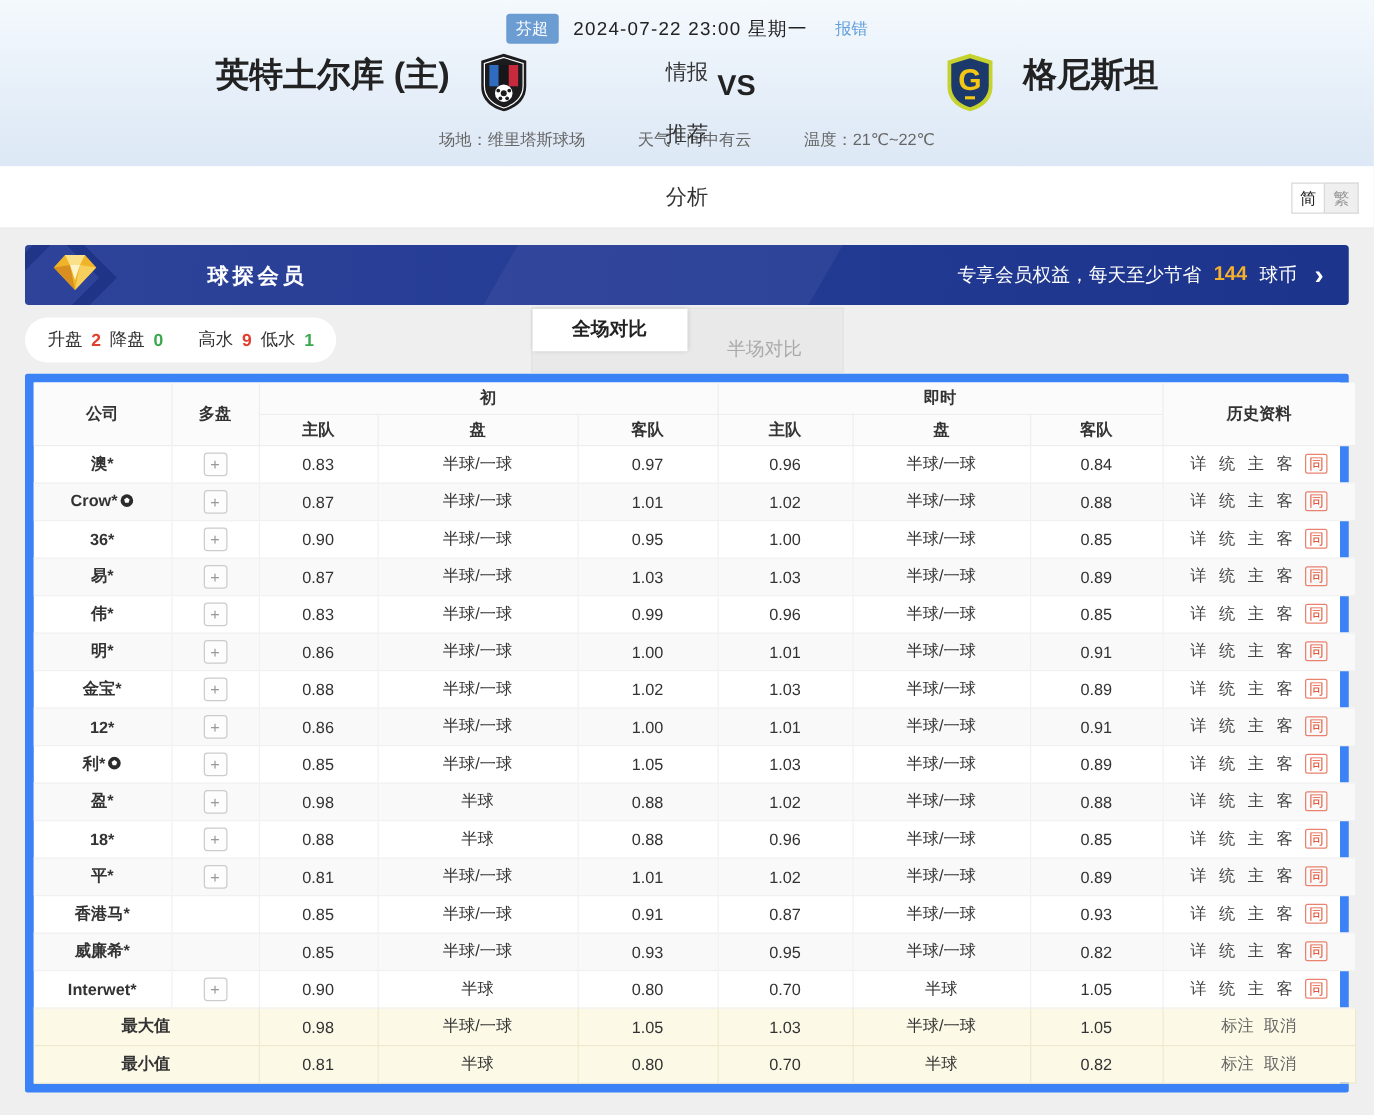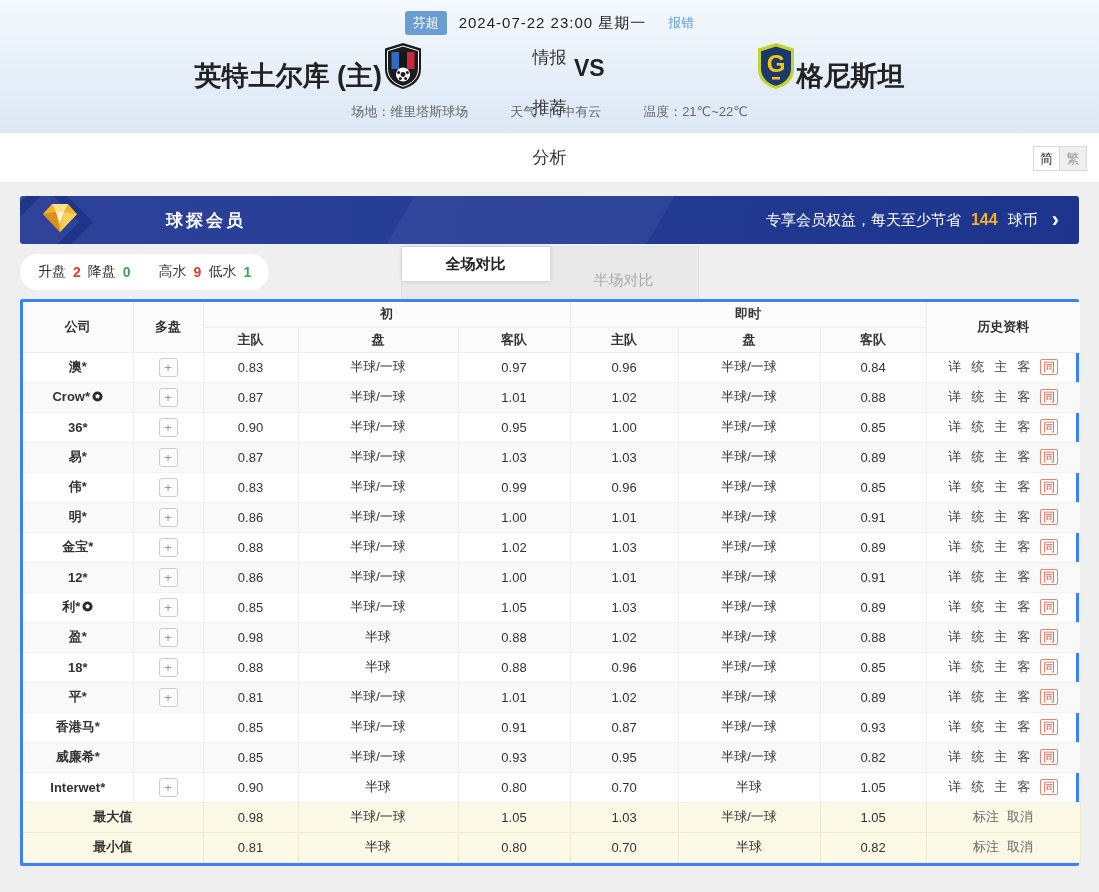--- a/index.html
+++ b/index.html
@@ -6,21 +6,21 @@
   html,body { width:1099px; height:892px; overflow:hidden;
     font-family:"Liberation Sans","DejaVu Sans",sans-serif; background:#efefef; }
 
   
   .header { height:133px; background:linear-gradient(180deg,#f4f9fd 0%,#e6eff9 55%,#dce8f5 100%); }
   .top-row { padding-top:11px; display:flex; justify-content:center; align-items:center; gap:12px; }
   .league-badge { background:#6b9cd2; color:#fff; font-size:13px; padding:3px 8px; border-radius:3px; }
   .match-date { color:#222; font-size:15px; letter-spacing:1px; }
   .report-link { color:#62a0dc; font-size:13px; margin-left:10px; cursor:pointer; }
   .team-row { display:flex; justify-content:center; align-items:center; margin-top:9px; height:48px; }
-  .team-group { display:flex; align-items:flex-end; gap:0; }
+  .team-group { display:flex; align-items:flex-start; gap:22px; }
   .team-name { font-size:27px; font-weight:bold; color:#222; }
   .vs { font-size:23px; font-weight:bold; color:#222; margin:0 150px; }
   .info-row { margin-top:11px; display:flex; justify-content:center; gap:42px; font-size:13px; color:#666; }
 
   
   .nav { background:#fff; height:50px; border-bottom:1px solid #e7e7e7; position:relative;
     display:flex; align-items:center; justify-content:center; }
   .tab { width:102px; text-align:center; font-size:17px; color:#333; cursor:pointer;
     height:50px; line-height:50px; position:relative; }
   .tab.active { color:#2a8ce8; }
@@ -48,27 +48,27 @@
 
   
   .filter-row { margin:10px 20px 9px; height:36px; position:relative; display:flex; align-items:center; }
   .stats-pill { background:#fff; border-radius:18px; height:36px; padding:0 18px;
     display:flex; align-items:center; gap:7px; font-size:14px; color:#333; }
   .stat-gap { width:14px; }
   .num-red { color:#e2402f; font-weight:bold; }
   .num-green { color:#39a84f; font-weight:bold; }
   .toggle { position:absolute; left:50%; transform:translateX(-50%); display:flex;
     background:#e9e9e9; border:1px solid #e2e2e2; }
-  .toggle-btn { width:148px; height:34px; line-height:34px; text-align:center;
+  .toggle-btn { width:124px; height:34px; line-height:34px; text-align:center;
     font-size:15px; cursor:pointer; }
   .toggle-btn.on  { background:#fff; color:#222; font-weight:bold; box-shadow:0 0 4px rgba(0,0,0,.18); }
   .toggle-btn.off { color:#aaa;margin-top:16px; }
 
   
-  .table-wrap { margin:0 20px; background:#fff; border:3px solid #3b82f6; border-radius:2px; }
+  .table-wrap { margin:0 20px; background:#fff; border:7px solid #3b82f6; border-radius:2px; }
   table { width:100%; border-collapse:collapse; table-layout:fixed; font-size:13px; color:#333; }
   th { height:25px; font-weight:bold; font-size:13px; color:#333; background:#fbfbfb;
     border-right:1px solid #eeeeee; border-bottom:1px solid #eeeeee; text-align:center; }
   th.last, td.last { border-right:none; }
   td { height:30px; text-align:center; border-right:1px solid #f1f1f1; border-bottom:1px solid #f1f1f1; }
   tr.alt td { background:#f9f9f9; }
   tr:last-child td { border-bottom:none; }
   .company { font-weight:bold; }
   .ball-icon { display:inline-block; vertical-align:-1px; margin-left:2px; }
   .plus-btn { display:inline-block; width:19px; height:19px; line-height:17px; font-size:13px;

